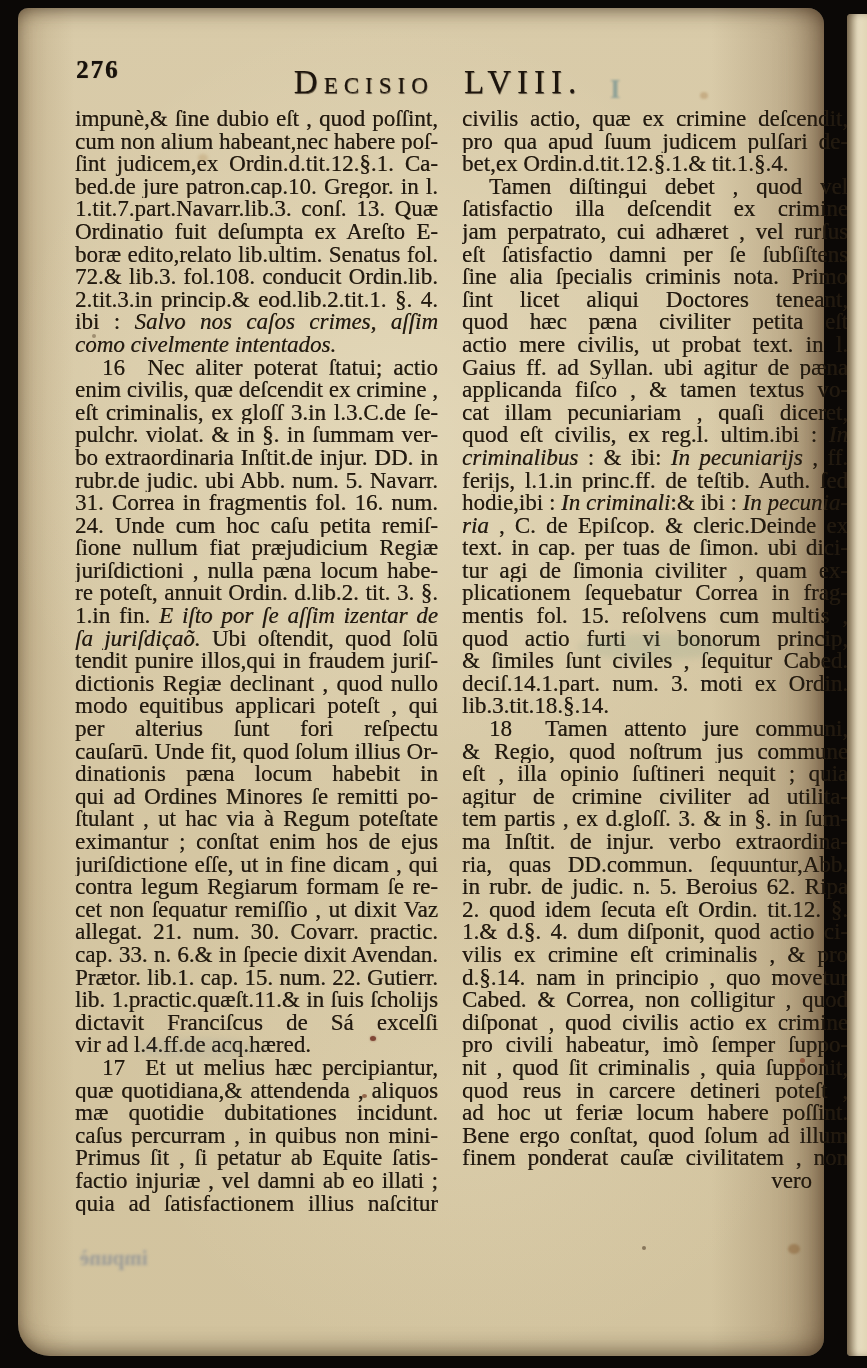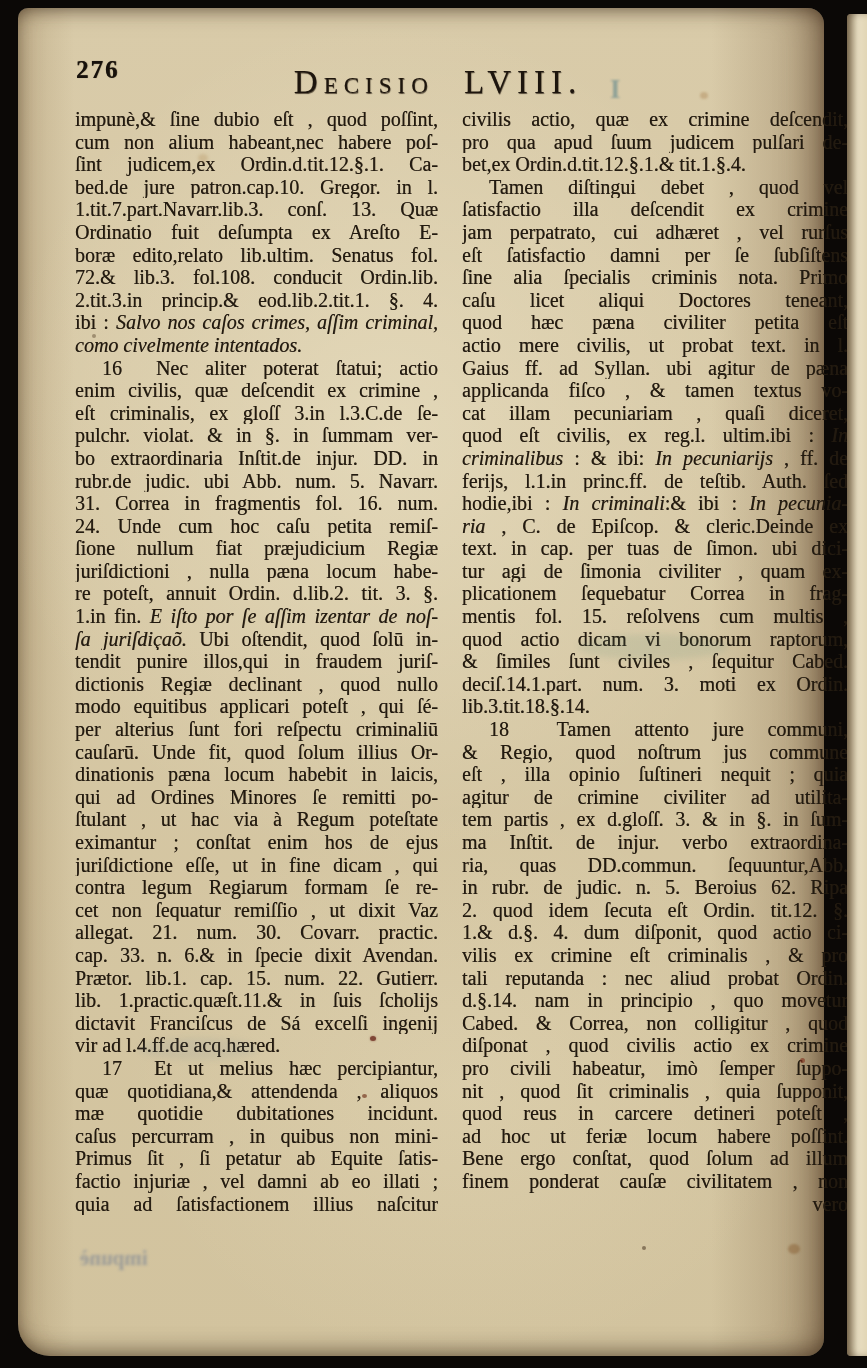--- a/index.html
+++ b/index.html
@@ -33,29 +33,29 @@
     font-size:25px; font-weight:bold; letter-spacing:2px; color:#17110b;
     text-shadow:0.4px 0.4px 0.7px rgba(30,20,10,0.75);
   }
   .title {
     position:absolute; left:40px; top:56px; width:760px; text-align:center;
     font-variant-caps:small-caps; font-weight:normal; font-size:33px;
     letter-spacing:6px; word-spacing:16px; color:#1d150d;
     text-shadow:0.5px 0.5px 0.8px rgba(30,20,10,0.7);
   }
   .col {
-    position:absolute; top:100px; font-size:20px; line-height:22.6px;
+    position:absolute; top:100px; font-size:23px; line-height:22.6px;
     color:#221a10; text-shadow:0.35px 0.35px 0.55px rgba(45,32,18,0.68);
   }
   .col-left  { left:57px;  width:363px; }
   .col-right { left:444px; width:386px; }
   .line { text-align:justify; text-align-last:justify; height:22.6px; overflow:hidden; }
   .line.indent { text-indent:27px; }
   .line.short  { text-align-last:left; }
-  .line.catchword { text-align-last:right; }
+  .line.catchword { text-align-last:right; padding-right:36px; }
   .line i { }
   .ghost {
     position:absolute; color:rgba(62,118,132,0.48); filter:blur(1px);
     font-weight:bold; pointer-events:none;
   }
   .ghost-title { left:592px; top:66px; font-size:27px; }
   .showthrough {
     left:62px; top:1238px; font-size:21px; transform:scaleX(-1);
     color:rgba(78,100,142,0.42); filter:blur(1.4px); font-weight:bold;
   }
@@ -127,51 +127,50 @@
       </div>
     <div class="col col-right">
         <div class="line">civilis actio, quæ ex crimine deſcendit,</div>
         <div class="line">pro qua apud ſuum judicem pulſari de-</div>
         <div class="line short">bet,ex Ordin.d.tit.12.§.1.&amp; tit.1.§.4.</div>
         <div class="line indent">Tamen diſtingui debet , quod vel</div>
         <div class="line">ſatisfactio illa deſcendit ex crimine</div>
         <div class="line">jam perpatrato, cui adhæret , vel rurſus</div>
         <div class="line">eſt ſatisfactio damni per ſe ſubſiſtens</div>
         <div class="line">ſine alia ſpecialis criminis nota. Primo</div>
-        <div class="line">caſu licet aliqui Doctores teneant,</div>
+        <div class="line">ſint licet aliqui Doctores teneant,</div>
         <div class="line">quod hæc pæna civiliter petita eſt</div>
         <div class="line">actio mere civilis, ut probat text. in l.</div>
         <div class="line">Gaius ff. ad Syllan. ubi agitur de pæna</div>
         <div class="line">applicanda fiſco , &amp; tamen textus vo-</div>
         <div class="line">cat illam pecuniariam , quaſi diceret,</div>
         <div class="line">quod eſt civilis, ex reg.l. ultim.ibi : <i>In</i></div>
         <div class="line"><i>criminalibus</i> : &amp; ibi: <i>In pecuniarijs</i> , ff. de</div>
         <div class="line">ferijs, l.1.in princ.ff. de teſtib. Auth. ſed</div>
         <div class="line">hodie,ibi : <i>In criminali</i>:&amp; ibi : <i>In pecunia-</i></div>
         <div class="line"><i>ria</i> , C. de Epiſcop. &amp; cleric.Deinde ex</div>
         <div class="line">text. in cap. per tuas de ſimon. ubi dici-</div>
         <div class="line">tur agi de ſimonia civiliter , quam ex-</div>
         <div class="line">plicationem ſequebatur Correa in frag-</div>
         <div class="line">mentis fol. 15. reſolvens cum multis ,</div>
-        <div class="line">quod actio dicam vi bonorum raptorum,</div>
+        <div class="line">quod actio furti vi bonorum princip,</div>
         <div class="line">&amp; ſimiles ſunt civiles , ſequitur Cabed.</div>
         <div class="line">deciſ.14.1.part. num. 3. moti ex Ordin.</div>
         <div class="line short">lib.3.tit.18.§.14.</div>
         <div class="line indent">18&nbsp;&nbsp;Tamen attento jure communi,</div>
         <div class="line">&amp; Regio, quod noſtrum jus commune</div>
         <div class="line">eſt , illa opinio ſuſtineri nequit ; quia</div>
         <div class="line">agitur de crimine civiliter ad utilita-</div>
         <div class="line">tem partis , ex d.gloſſ. 3. &amp; in §. in ſum-</div>
         <div class="line">ma Inſtit. de injur. verbo extraordina-</div>
         <div class="line">ria, quas DD.commun. ſequuntur,Abb.</div>
         <div class="line">in rubr. de judic. n. 5. Beroius 62. Ripa</div>
         <div class="line">2. quod idem ſecuta eſt Ordin. tit.12. §.</div>
         <div class="line">1.&amp; d.§. 4. dum diſponit, quod actio ci-</div>
         <div class="line">vilis ex crimine eſt criminalis , &amp; pro</div>
-        <div class="line">tali reputanda : nec aliud probat Ordin.</div>
         <div class="line">d.§.14. nam in principio , quo movetur</div>
         <div class="line">Cabed. &amp; Correa, non colligitur , quod</div>
         <div class="line">diſponat , quod civilis actio ex crimine</div>
         <div class="line">pro civili habeatur, imò ſemper ſuppo-</div>
         <div class="line">nit , quod ſit criminalis , quia ſupponit,</div>
         <div class="line">quod reus in carcere detineri poteſt ,</div>
         <div class="line">ad hoc ut feriæ locum habere poſſint.</div>
         <div class="line">Bene ergo conſtat, quod ſolum ad illum</div>
         <div class="line">finem ponderat cauſæ civilitatem , non</div>
         <div class="line short catchword">vero</div>

